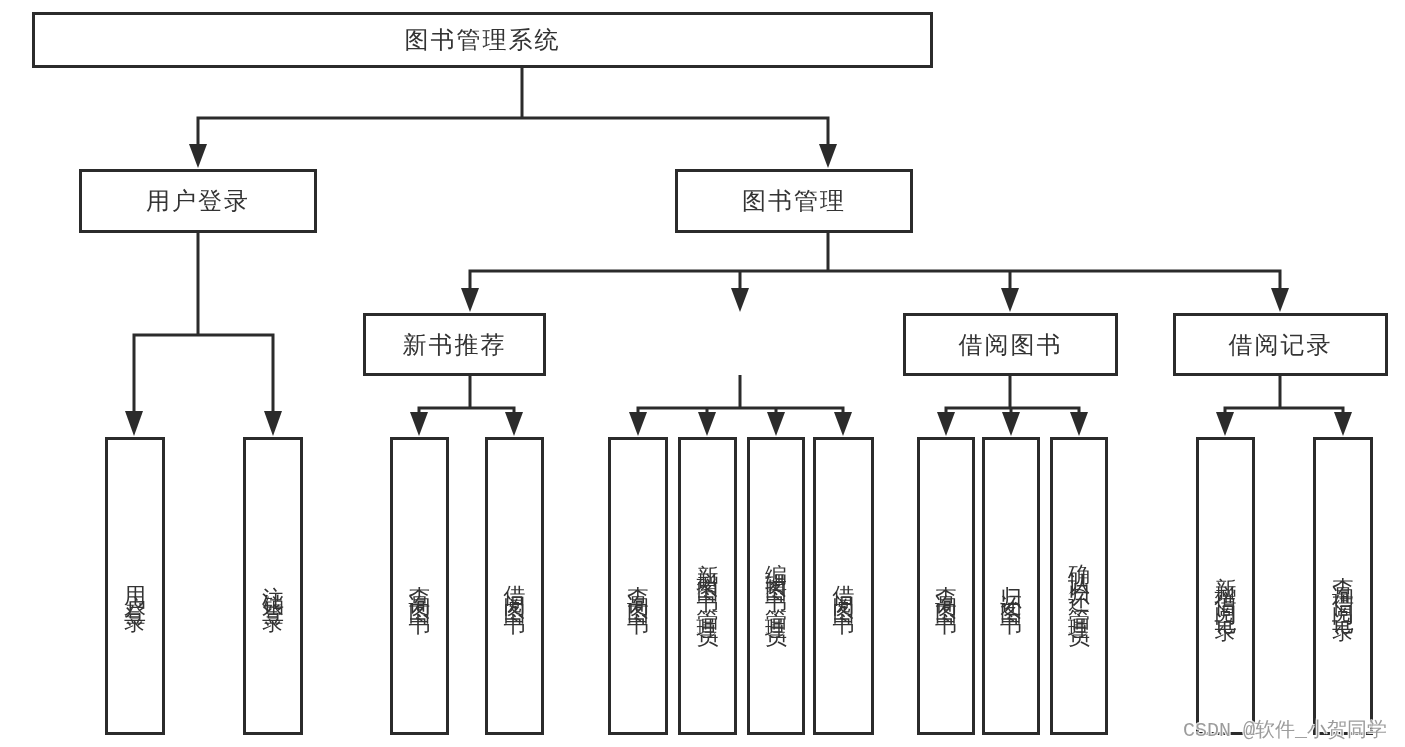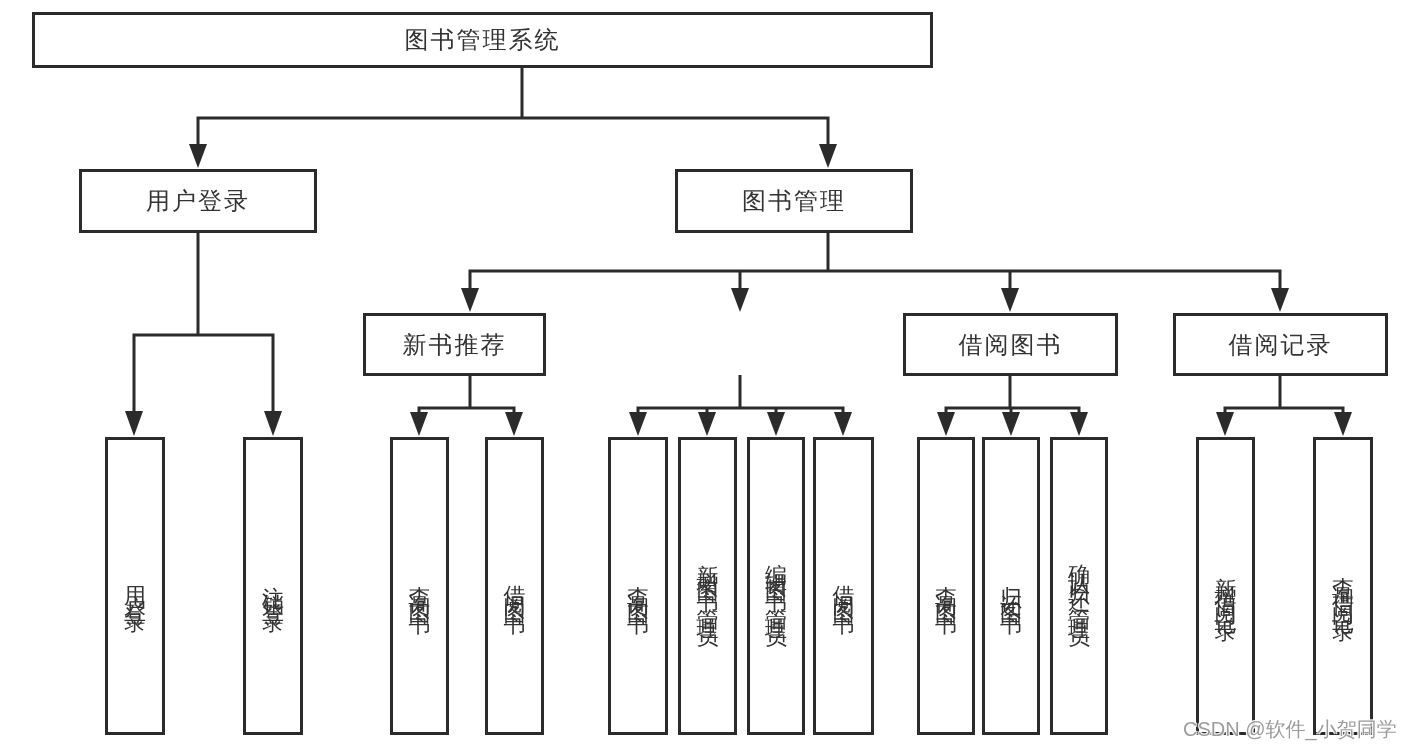--- a/index.html
+++ b/index.html
@@ -47,20 +47,21 @@
   .watermark {
     position: absolute;
     left: 1183px;
     top: 716px;
     z-index: 3;
     font-size: 20px;
     color: #9c9c9c;
     white-space: nowrap;
     text-shadow: 1px 1px 0 rgba(255,255,255,.85), -1px -1px 0 rgba(255,255,255,.85),
                  1px -1px 0 rgba(255,255,255,.85), -1px 1px 0 rgba(255,255,255,.85);
+    font-family: Liberation Mono, monospace;
   }
 </style>
 </head>
 <body>
 
 <div class="stage">
 
   <svg class="connectors" viewBox="0 0 1405 747" xmlns="http://www.w3.org/2000/svg">
     <g stroke="#2b2b2b" stroke-width="3" fill="none">
 

